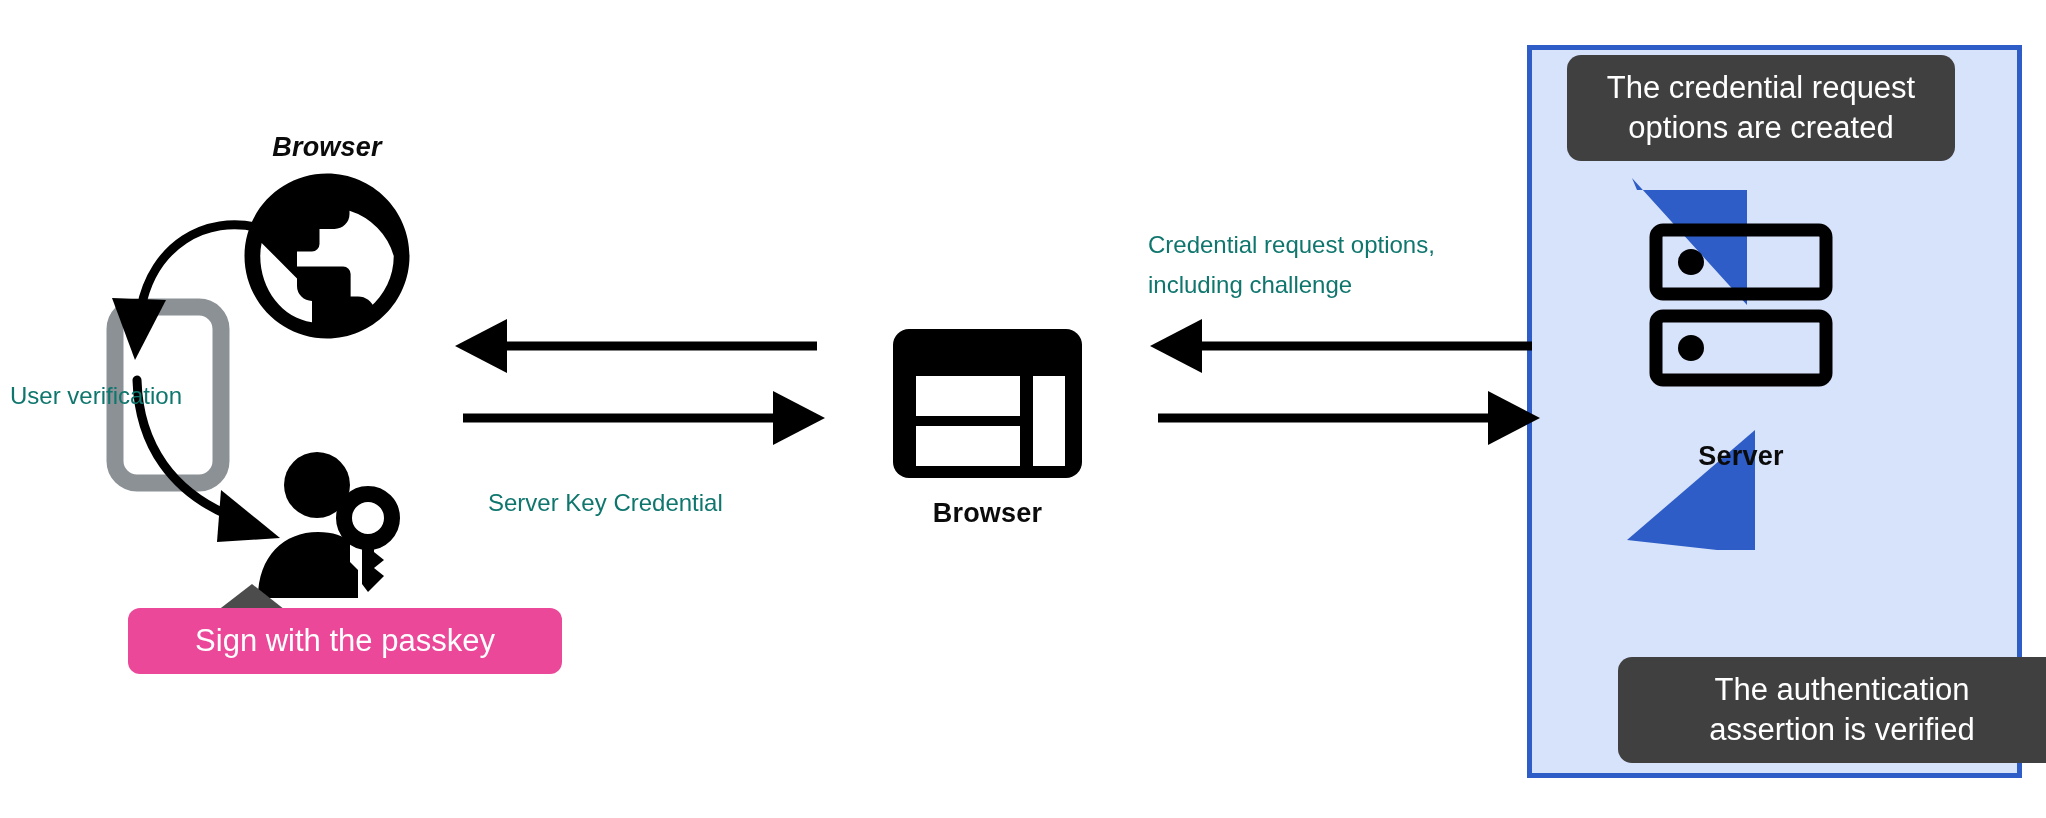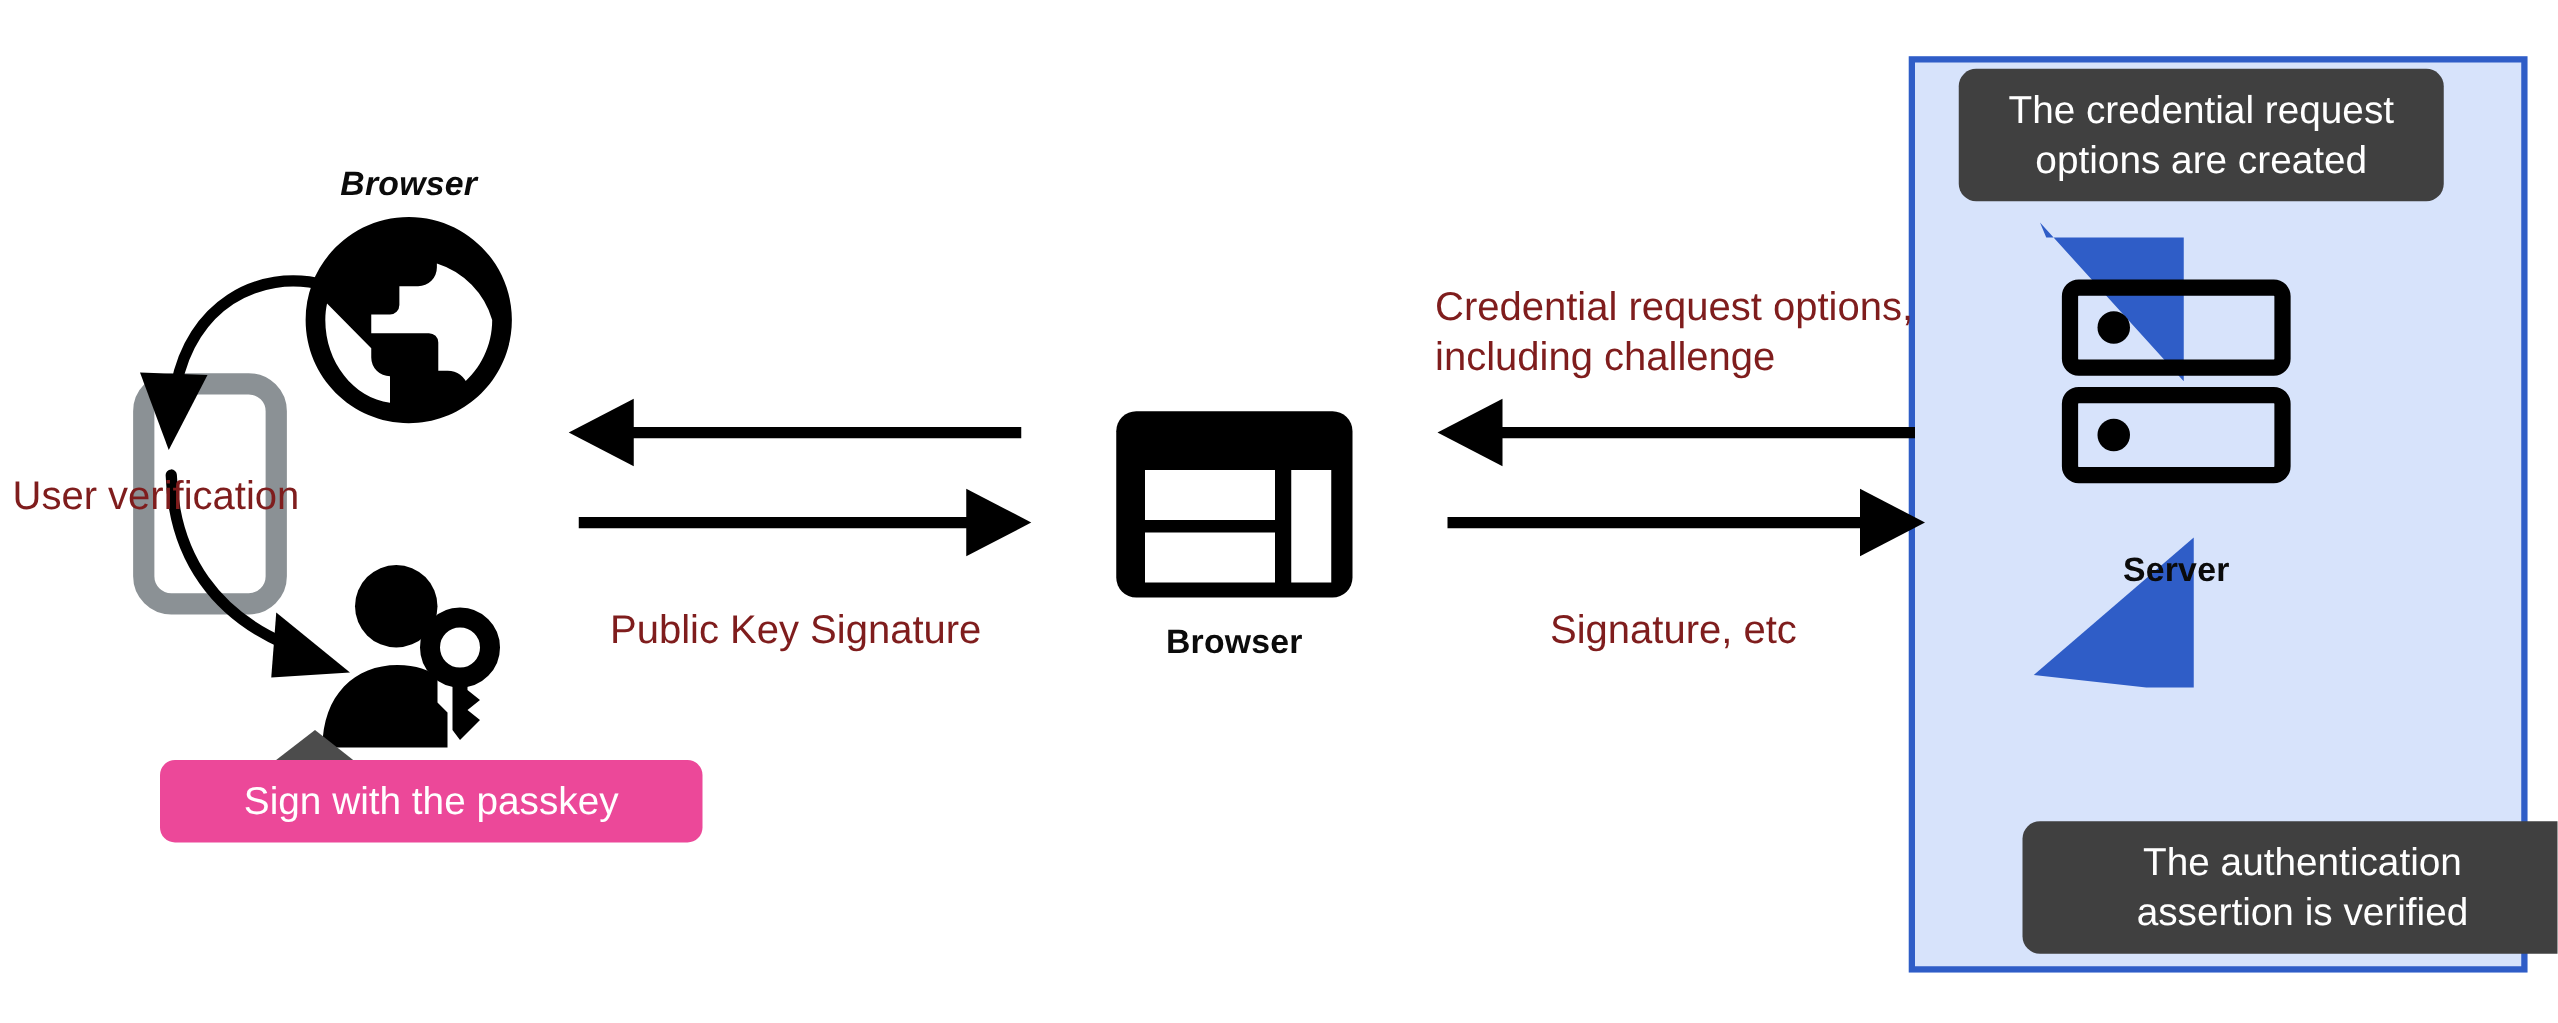--- a/index.html
+++ b/index.html
@@ -28,22 +28,22 @@
     font-family: "Liberation Sans", sans-serif;
     font-weight: bold;
     font-size: 27px;
     color: #0b0b0b;
     letter-spacing: 0.2px;
     white-space: nowrap;
   }
   .lbl-plain {
     font-family: "Liberation Sans", sans-serif;
     font-weight: 400;
-    font-size: 32px;
-    color: #7f1d1d;
+    font-size: 24px;
+    color: #0f766e;
     white-space: nowrap;
     line-height: 40px;
   }
   .lbl-mono {
     font-family: "Liberation Mono", "DejaVu Sans Mono", monospace;
     font-weight: 400;
     font-size: 29px;
     color: #111111;
     white-space: nowrap;
     letter-spacing: -0.2px;
@@ -128,42 +128,41 @@
     <line x1="40" y1="16" x2="382" y2="16" stroke="#000000" stroke-width="9"></line>
     <polygon points="0,16 52,-11 52,43" fill="#000000"></polygon>
 
     <line x1="8" y1="88" x2="348" y2="88" stroke="#000000" stroke-width="9"></line>
     <polygon points="390,88 338,61 338,115" fill="#000000"></polygon>
   </svg>
 
   <div class="abs lbl-plain multiline" style="left:1148px; top:225px;">Credential request options,
 including challenge</div>
 
-  <div class="abs lbl-plain" style="left:1240px; top:483px;">Signature, etc</div>
 
   <svg class="abs" style="left:890px; top:326px; width:195px; height:155px;" viewBox="0 0 195 155">
     <rect x="3" y="3" width="189" height="149" rx="16" ry="16" fill="#000000"></rect>
     <rect x="26" y="50" width="104" height="40" fill="#ffffff"></rect>
     <rect x="26" y="100" width="104" height="40" fill="#ffffff"></rect>
     <rect x="143" y="50" width="32" height="90" fill="#ffffff"></rect>
   </svg>
 
   <div class="abs lbl-bold" style="left:890px; top:498px; width:195px; text-align:center;">Browser</div>
 
   <svg class="abs" style="left:455px; top:330px; width:370px; height:110px;" viewBox="0 0 370 110">
 
     <line x1="40" y1="16" x2="362" y2="16" stroke="#000000" stroke-width="9"></line>
     <polygon points="0,16 52,-11 52,43" fill="#000000"></polygon>
 
     <line x1="8" y1="88" x2="328" y2="88" stroke="#000000" stroke-width="9"></line>
     <polygon points="370,88 318,61 318,115" fill="#000000"></polygon>
   </svg>
 
 
-  <div class="abs lbl-plain" style="left:488px; top:483px;">Public Key Signature</div>
+  <div class="abs lbl-plain" style="left:488px; top:483px;">Server Key Credential</div>
 
   <svg class="abs" style="left:237px; top:166px; width:180px; height:180px;" viewBox="0 0 48 48">
     <path fill="#000000" d="M24 2C11.85 2 2 11.85 2 24s9.85 22 22 22 22-9.85 22-22S36.15 2 24 2z
       M6.2 24c0-1.2.13-2.37.37-3.5L16 30v2a4 4 0 0 0 4 4v5.66C12.2 40.6 6.2 33 6.2 24z
       M36.6 37.9c-.6-1.8-2.3-3.1-4.3-3.1h-2v-6a2 2 0 0 0-2-2H16v-4h4a2 2 0 0 0 2-2v-4h4a4 4 0 0 0 4-4v-.85
       A17.85 17.85 0 0 1 41.8 24c0 5.5-2.5 10.4-6.4 13.7z"></path>
   </svg>
 
   <div class="abs lbl-bold" style="left:237px; top:132px; width:180px; text-align:center;font-style:italic;">Browser</div>
 

